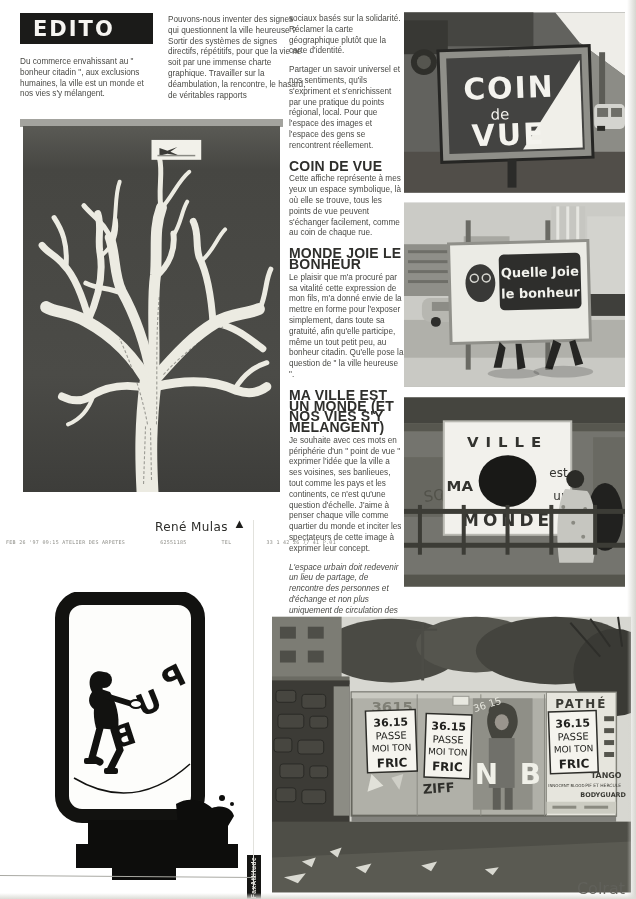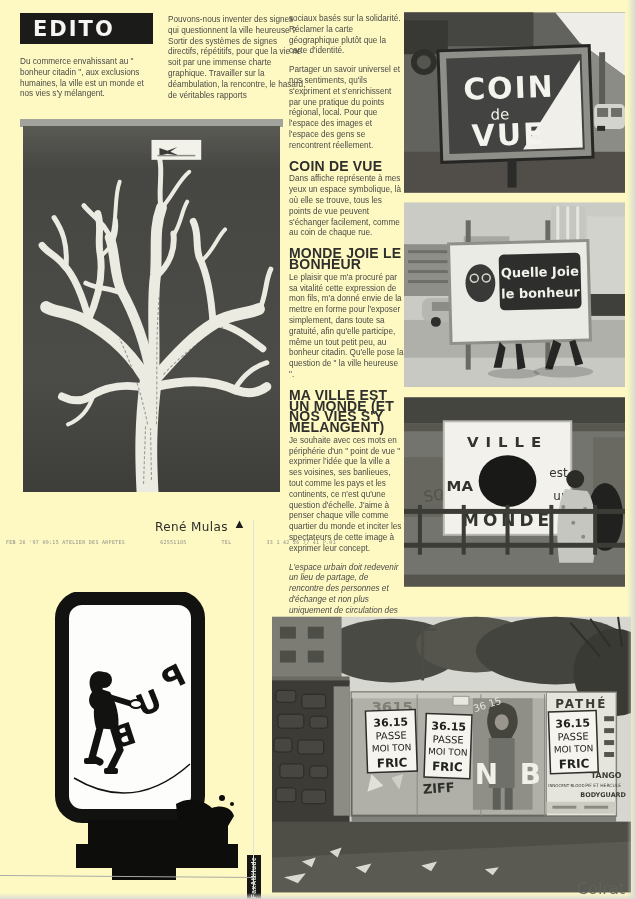--- a/index.html
+++ b/index.html
@@ -1,16 +1,16 @@
 <!DOCTYPE html>
 <html><head>
 <meta charset="utf-8">
 <style>
   html,body{margin:0;padding:0;background:#e9e8e4;}
-  .page{position:relative;width:636px;height:899px;background:#fef9c3;overflow:hidden;
+  .page{position:relative;width:636px;height:899px;background:#ffffff;overflow:hidden;
         font-family:"Liberation Sans", sans-serif;color:#454541;}
   .abs{position:absolute;}
   
   .edito-bar{left:20px;top:13px;width:133px;height:31px;background:#1b1b19;color:#f6f5f1;
              display:flex;align-items:center;padding-left:13px;box-sizing:border-box;
              font-weight:bold;font-size:21px;letter-spacing:2px;font-family:"DejaVu Sans",sans-serif;}
   .col{font-size:8.2px;line-height:10.8px;color:#4a4a46;}
   .col p{margin:0 0 8px 0;}
   .col h4{margin:9px 0 3px 0;font-size:14px;letter-spacing:.2px;color:#2f2f2c;}
   .col .ital{font-style:italic;}
@@ -62,21 +62,21 @@
   </div>
 
   <div class="abs col col2">
     <p>Pouvons-nous inventer des signes qui questionnent la ville heureuse ? Sortir des systèmes de signes directifs, répétitifs, pour que la vie ne soit par une immense charte graphique. Travailler sur la déambulation, la rencontre, le hasard, de véritables rapports</p>
   </div>
 
   <div class="abs col col3">
     <p>sociaux basés sur la solidarité. Réclamer la carte géographique plutôt que la carte d'identité.</p>
     <p>Partager un savoir universel et nos sentiments, qu'ils s'expriment et s'enrichissent par une pratique du points régional, local. Pour que l'espace des images et l'espace des gens se rencontrent réellement.</p>
     <h4>COIN DE VUE</h4>
-    <p>Dans affiche représente à mes yeux un espace symbolique, là où elle se trouve, tous les points de vue peuvent s'échanger facilement, comme au coin de chaque rue.</p>
+    <p>Cette affiche représente à mes yeux un espace symbolique, là où elle se trouve, tous les points de vue peuvent s'échanger facilement, comme au coin de chaque rue.</p>
     <h4>MONDE JOIE LE BONHEUR</h4>
     <p>Le plaisir que m'a procuré par sa vitalité cette expression de mon fils, m'a donné envie de la mettre en forme pour l'exposer simplement, dans toute sa gratuité, afin qu'elle participe, même un tout petit peu, au bonheur citadin. Qu'elle pose la question de " la ville heureuse ".</p>
     <h4>MA VILLE EST UN MONDE (ET NOS VIES S'Y MELANGENT)</h4>
     <p>Je souhaite avec ces mots en périphérie d'un " point de vue " exprimer l'idée que la ville a ses voisines, ses banlieues, tout comme les pays et les continents, ce n'est qu'une question d'échelle. J'aime à penser chaque ville comme quartier du monde et inciter les spectateurs de cette image à exprimer leur concept.</p>
     <p class="ital" style="margin-bottom:14px">L'espace urbain doit redevenir un lieu de partage, de rencontre des personnes et d'échange et non plus uniquement de circulation des choses, des objets.</p>
     <p style="margin-bottom:2px">Dans chaque ville, dans chaque quartier est contenu le monde tout entier, de même que chaque être humain représente les autres.</p>
     <div class="signature">Gérard Paris-Clavel</div>
   </div>
 
   <div class="abs tree-block">

